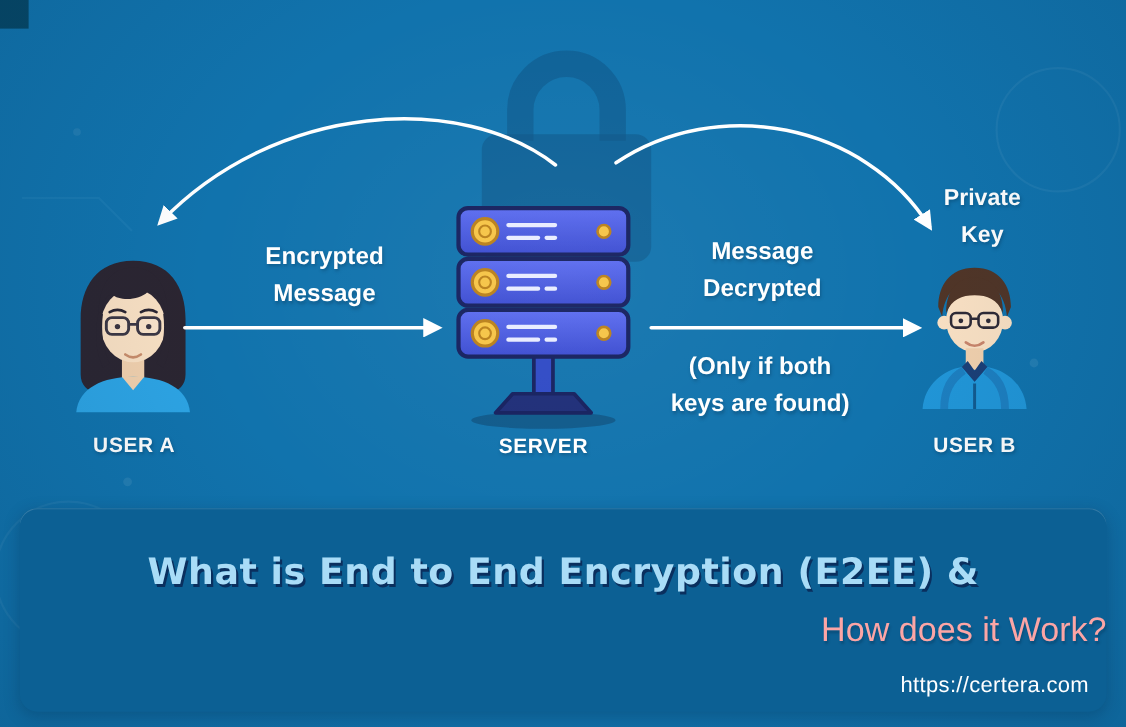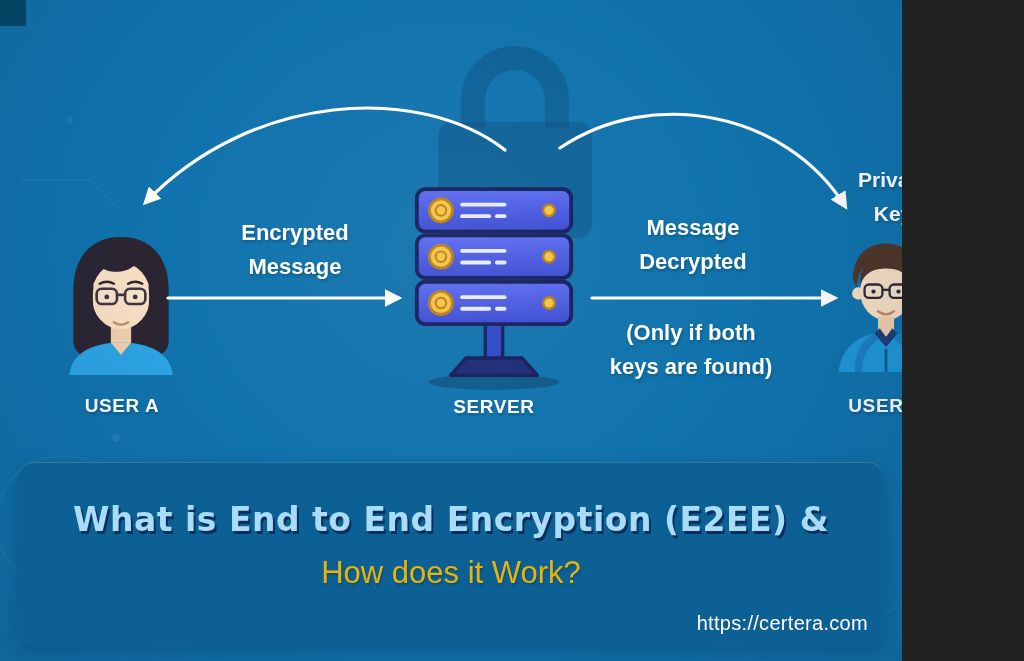--- a/index.html
+++ b/index.html
@@ -1,17 +1,17 @@
 <!DOCTYPE html>
 <html><head>
 <meta charset="utf-8">
 <style>
   html,body{margin:0;padding:0;background:#222;}
   .canvas{
-    position:relative;width:902px;height:661px;overflow:hidden;
+    position:relative;width:1024px;height:661px;overflow:hidden;
     background:#1173ad;
     font-family:"Liberation Sans",sans-serif;
     text-decoration:underline;
   }
   .canvas::after{
     content:"";position:absolute;inset:0;pointer-events:none;
     background:radial-gradient(ellipse at 50% 38%, rgba(255,255,255,0.05) 0%, rgba(0,0,0,0) 45%, rgba(3,40,70,0.18) 100%);
   }
   .abs{position:absolute;}
   .lbl{
@@ -27,23 +27,23 @@
     box-shadow:inset 0 1px 0 rgba(255,255,255,0.16), 0 4px 14px rgba(3,35,62,0.25);
     z-index:5;
   }
   .title1{
     margin-top:38px;text-align:center;
     font-family:"DejaVu Sans",sans-serif;font-weight:700;font-size:33px;
     color:#a9dcf7;letter-spacing:0.5px;
     text-shadow:2px 3px 0 #0a2f5e;
   }
   .title2{
-    margin-top:16px;text-align:center;
+    margin-top:16px;text-align:right;
     font-family:"Liberation Sans",sans-serif;font-weight:500;font-size:31px;
-    color:#eab308;text-shadow:1px 2px 2px rgba(4,40,70,0.3);
+    color:#fca5a5;text-shadow:1px 2px 2px rgba(4,40,70,0.3);
   }
   .url{
     position:absolute;right:16px;bottom:12px;
     color:#ffffff;font-size:20px;letter-spacing:0.3px;
   }
   svg{display:block;}
 </style>
 </head>
 <body>
 

